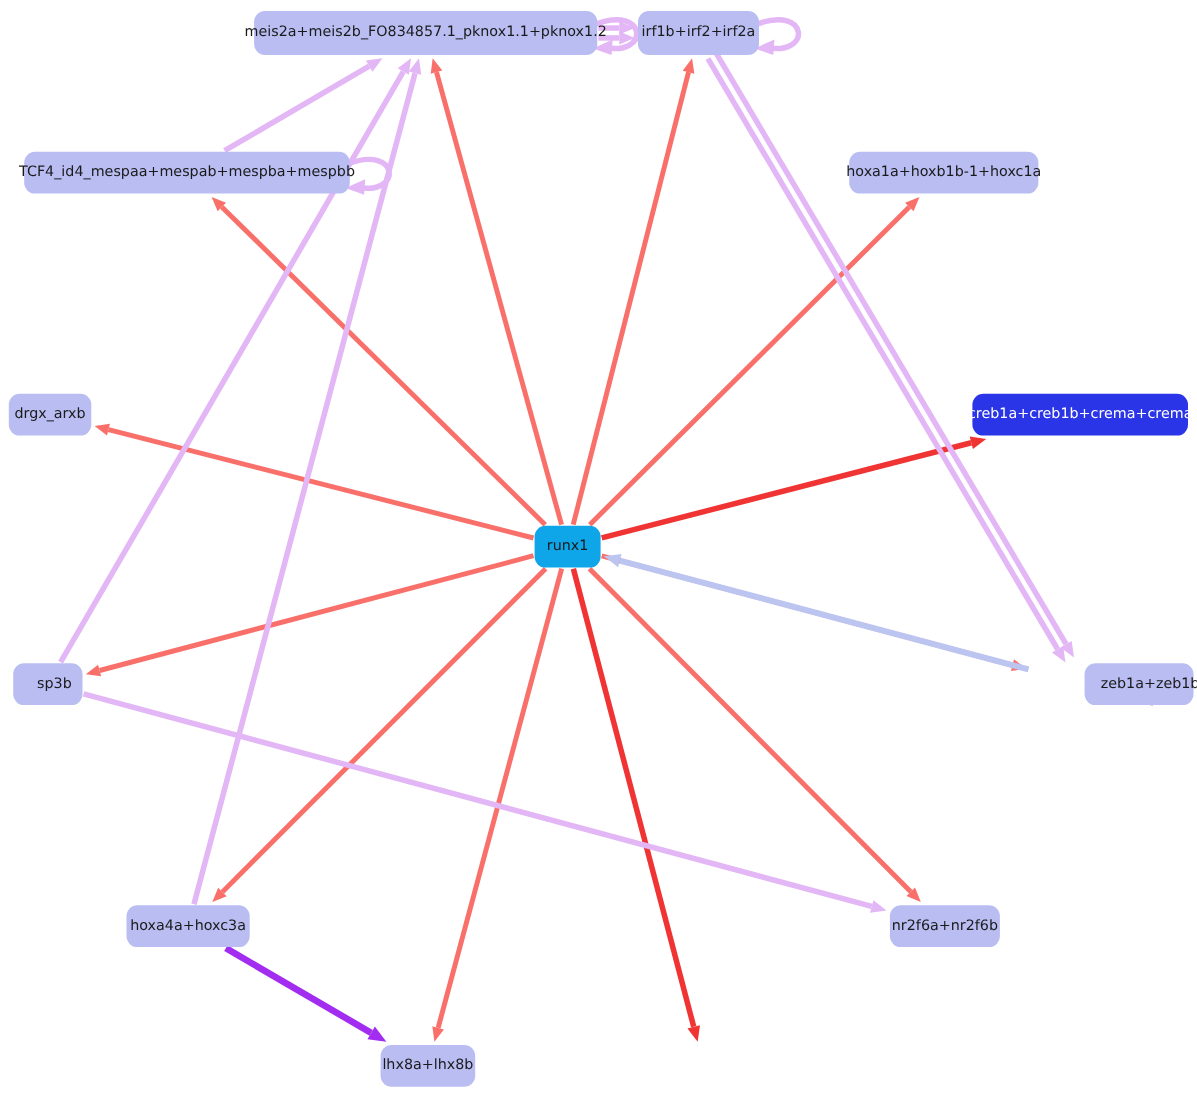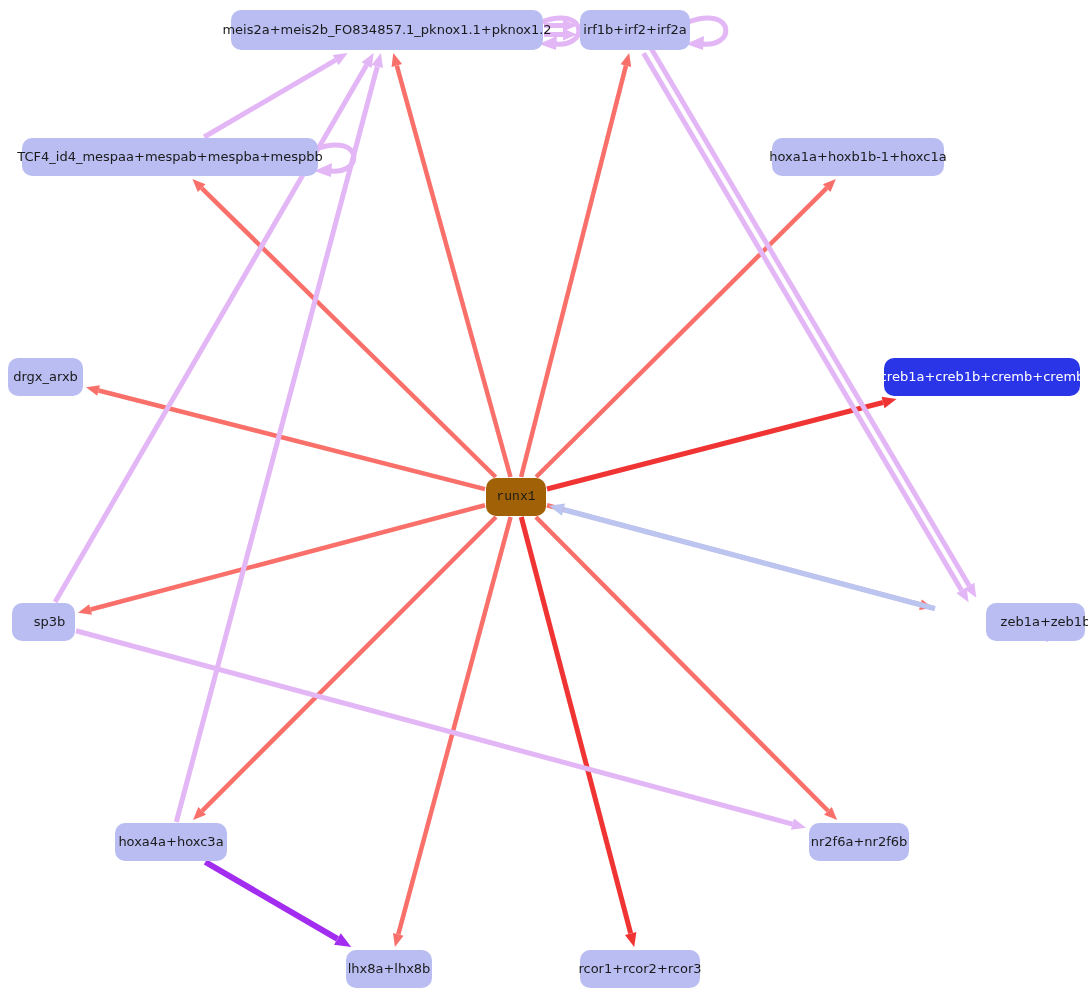--- a/index.html
+++ b/index.html
@@ -5,21 +5,21 @@
   html,body{margin:0;padding:0;background:#ffffff;}
   body{width:1088px;height:999px;overflow:hidden;
        font-family:"DejaVu Sans","Liberation Sans",sans-serif;}
   #graph{position:relative;width:975px;height:999px;}
   #edges{position:absolute;left:0;top:0;width:1088px;height:999px;}
   .node{position:absolute;box-sizing:border-box;
         display:flex;align-items:center;justify-content:center;
         border-radius:10px;text-align:center;white-space:nowrap;
         font-size:13px;line-height:1.1;color:#1a1a1a;
         background:#b9bdf2;}
-  .node.center{background:#a16207;color:#1a1a1a;font-family:Liberation Mono, monospace;}
+  .node.center{background:#0ea5e9;color:#1a1a1a;}
   .node.dark{background:#2b35e8;color:#ffffff;}
 </style>
 </head>
 <body>
 
 <div id="graph">
   <svg id="edges" viewBox="0 0 1088 999" xmlns="http://www.w3.org/2000/svg">
       <g>
         <line x1="510.47537473233405" y1="477" x2="396.8146949392211" y2="65.5307173381106" stroke="#f9706b" stroke-width="4.5" stroke-linecap="butt"></line>
         <polygon points="393.35331905781584,53 402.07759622122757,64.07693946792038 391.55179365721466,66.98449520830083" fill="#f9706b"></polygon>
@@ -134,36 +134,33 @@
     <div class="node" style="left: 22px; top: 138px; width: 296px; height: 38px;">
       <span>TCF4_id4_mespaa+mespab+mespba+mespbb</span>
     </div>
     <div class="node" style="left: 772px; top: 138px; width: 172px; height: 38px;">
       <span>hoxa1a+hoxb1b-1+hoxc1a</span>
     </div>
     <div class="node" style="left: 8px; top: 358px; width: 75px; height: 38px;">
       <span>drgx_arxb</span>
     </div>
     <div class="node dark" style="left: 884px; top: 358px; width: 196px; height: 38px;">
-      <span>creb1a+creb1b+cremb+cremb</span>
+      <span>creb1a+creb1b+crema+crema</span>
     </div>
     <div class="node center" style="left: 486px; top: 478px; width: 60px; height: 38px;">
       <span>runx1</span>
     </div>
     <div class="node" style="left: 12px; top: 603px; width: 63px; height: 38px; padding-left: 12px;">
       <span>sp3b</span>
     </div>
     <div class="node" style="left: 986px; top: 603px; width: 99px; height: 38px; padding-left: 20px;">
       <span>zeb1a+zeb1b</span>
     </div>
     <div class="node" style="left: 115px; top: 823px; width: 112px; height: 38px;">
       <span>hoxa4a+hoxc3a</span>
     </div>
     <div class="node" style="left: 809px; top: 823px; width: 100px; height: 38px;">
       <span>nr2f6a+nr2f6b</span>
     </div>
     <div class="node" style="left: 346px; top: 950px; width: 86px; height: 38px;">
       <span>lhx8a+lhx8b</span>
     </div>
-    <div class="node" style="left: 580px; top: 950px; width: 120px; height: 38px;">
-      <span>rcor1+rcor2+rcor3</span>
-    </div>
   </div>
 
 </body></html>

